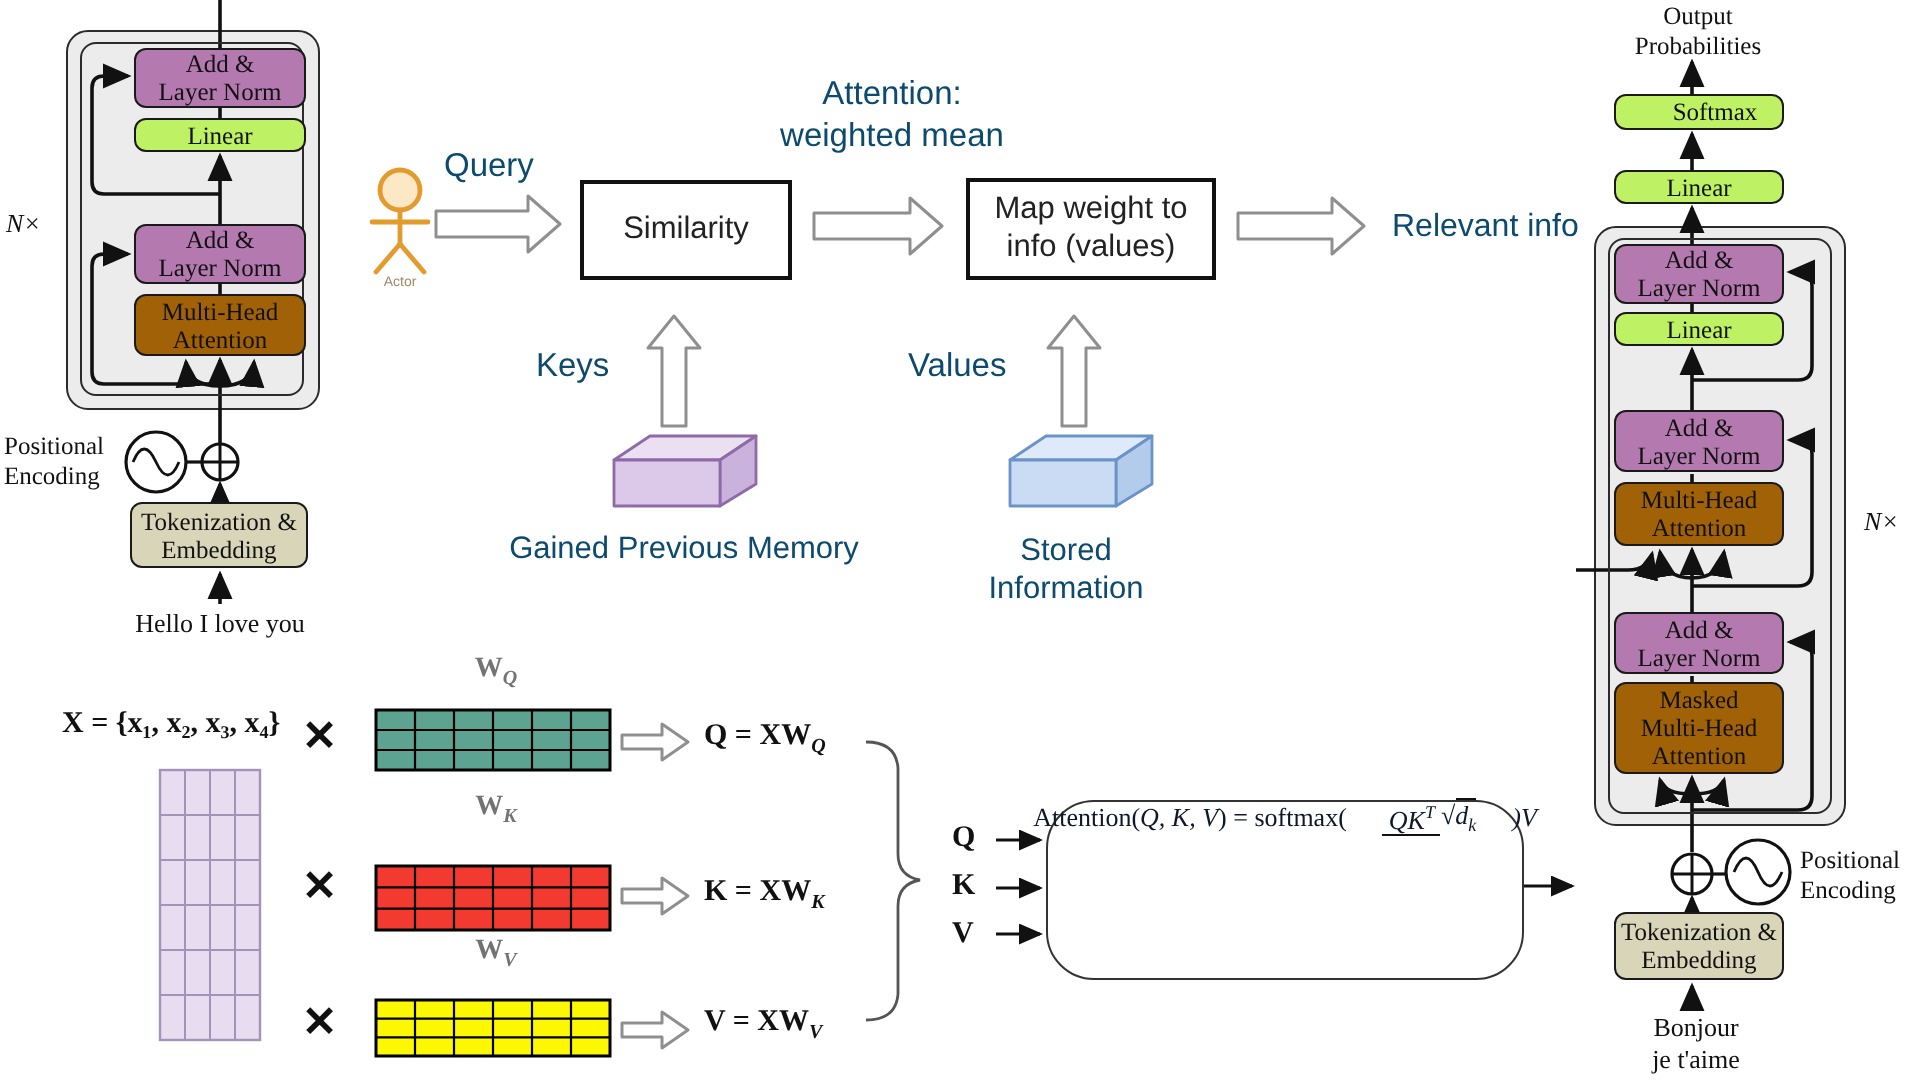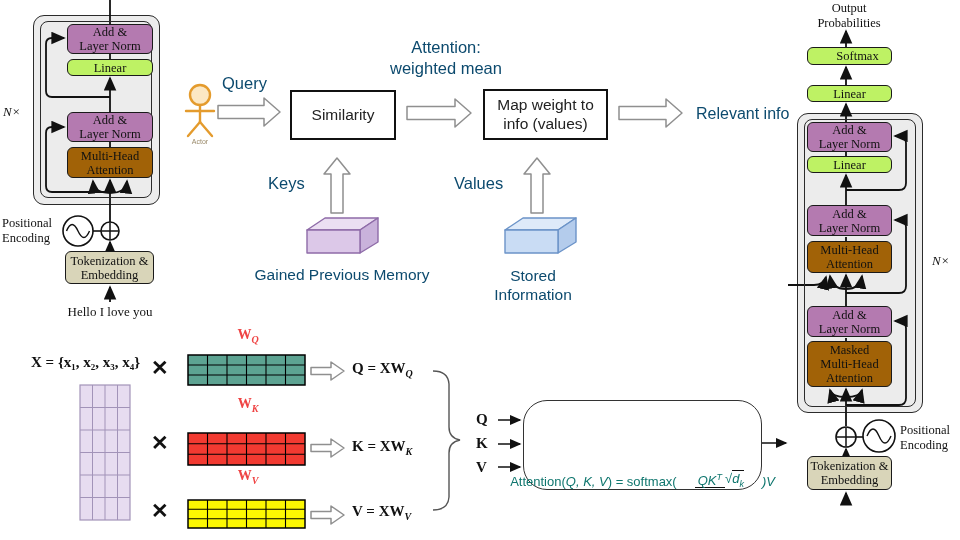--- a/index.html
+++ b/index.html
@@ -24,26 +24,26 @@
        text-align:center;font-family:"Liberation Sans",sans-serif;font-size:15.5px;line-height:1.2;
        border:2px solid #111;background:#fff;color:#222;box-sizing:border-box;z-index:2;}
   .sans{position:absolute;font-family:"Liberation Sans",sans-serif;color:#0c4a6e;z-index:2;}
   .serif{position:absolute;font-family:"Liberation Serif",serif;color:#111;z-index:2;}
   .center{text-align:center;}
   .it{font-style:italic;}
   .mathline{position:absolute;font-family:"Liberation Serif",serif;font-weight:bold;color:#111;
             font-size:15px;z-index:2;white-space:nowrap;}
   .mathline sub, .wlabel sub{font-size:10px;font-style:italic;font-weight:bold;}
   .wlabel{position:absolute;font-family:"Liberation Serif",serif;font-weight:bold;font-size:14px;
-          color:#ef4444;text-align:center;z-index:2;}
+          color:#737373;text-align:center;z-index:2;}
   .times{position:absolute;font-family:"Liberation Sans",sans-serif;font-weight:900;font-size:21px;
          color:#111;z-index:2;}
   .formula-box{position:absolute;left:523px;top:400px;width:237px;height:88px;border:1.5px solid #333;
-         border-radius:24px;background:#fff;display:flex;align-items:flex-end;justify-content:center;
-         font-family:Liberation Sans, sans-serif;font-size:13px;color:#0f766e;z-index:2;white-space:nowrap;}
+         border-radius:24px;background:#fff;display:flex;align-items:flex-start;justify-content:center;
+         font-family:Liberation Serif, serif;font-size:13px;color:#0f172a;z-index:2;white-space:nowrap;}
   .formula-box sup{font-size:9px;font-style:italic;}
   .formula-box sub{font-size:9px;font-style:italic;}
   .frac{display:inline-flex;align-items:center;vertical-align:middle;
         margin:0 18px;line-height:1.05;}
   .frac .num{border-bottom:1.2px solid #111;padding:0 3px;}
   .root-arg{border-top:1.2px solid #111;}
   .lines2 div{line-height:1.25;}
   .slines div{line-height:1.2;}
 </style>
 </head>
@@ -266,20 +266,24 @@
     <div>Tokenization &amp;</div>
     <div>Embedding</div>
   </div>
   <div class="serif layer2" style="left:932px;top:253px;font-size:13px;">
     <span class="it">N×</span>
   </div>
   <div class="serif layer2 slines" style="left:900px;top:423px;font-size:12.5px;">
     <div>Positional</div>
     <div>Encoding</div>
   </div>
+  <div class="serif layer2 center slines" style="left:806px;top:506px;width:84px;font-size:13px;">
+    <div>Bonjour</div>
+    <div>je t'aime</div>
+  </div>
 
   <div class="mathline" style="left:0px;top:354px;margin-left:31px;">X = {x₁, x₂, x₃, x₄}</div>
 
   <div class="wlabel" style="left:218px;top:327px;width:60px;">
     <span>W</span><sub>Q</sub>
   </div>
   <div class="wlabel" style="left:218px;top:396px;width:60px;">
     <span>W</span><sub>K</sub>
   </div>
   <div class="wlabel" style="left:218px;top:468px;width:60px;">

